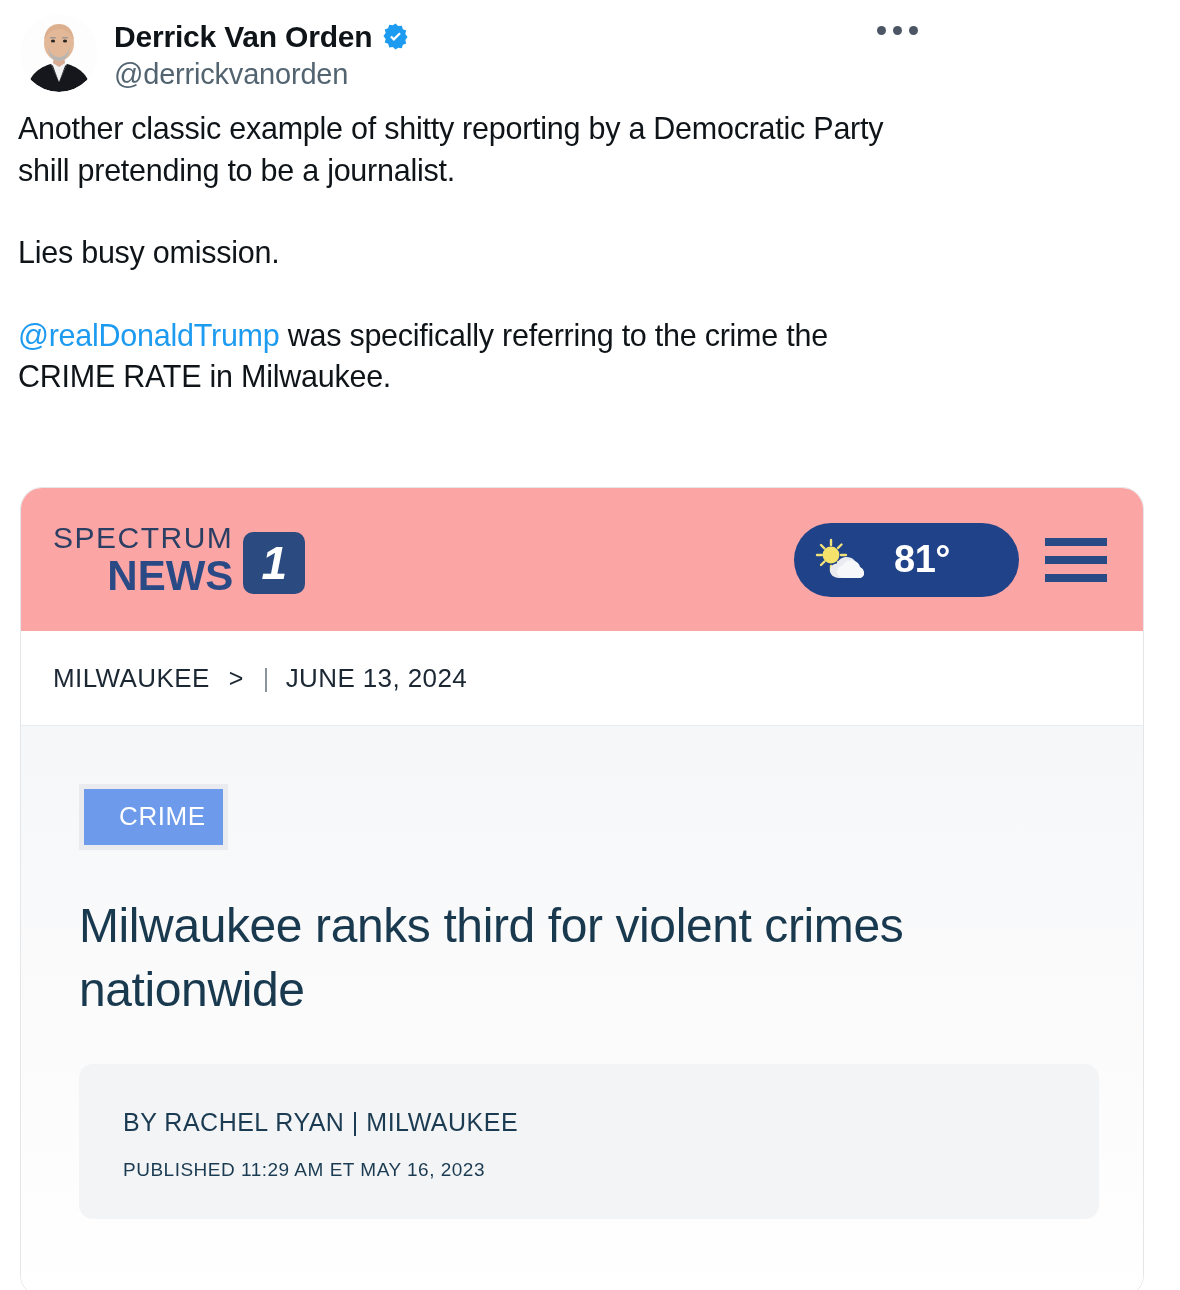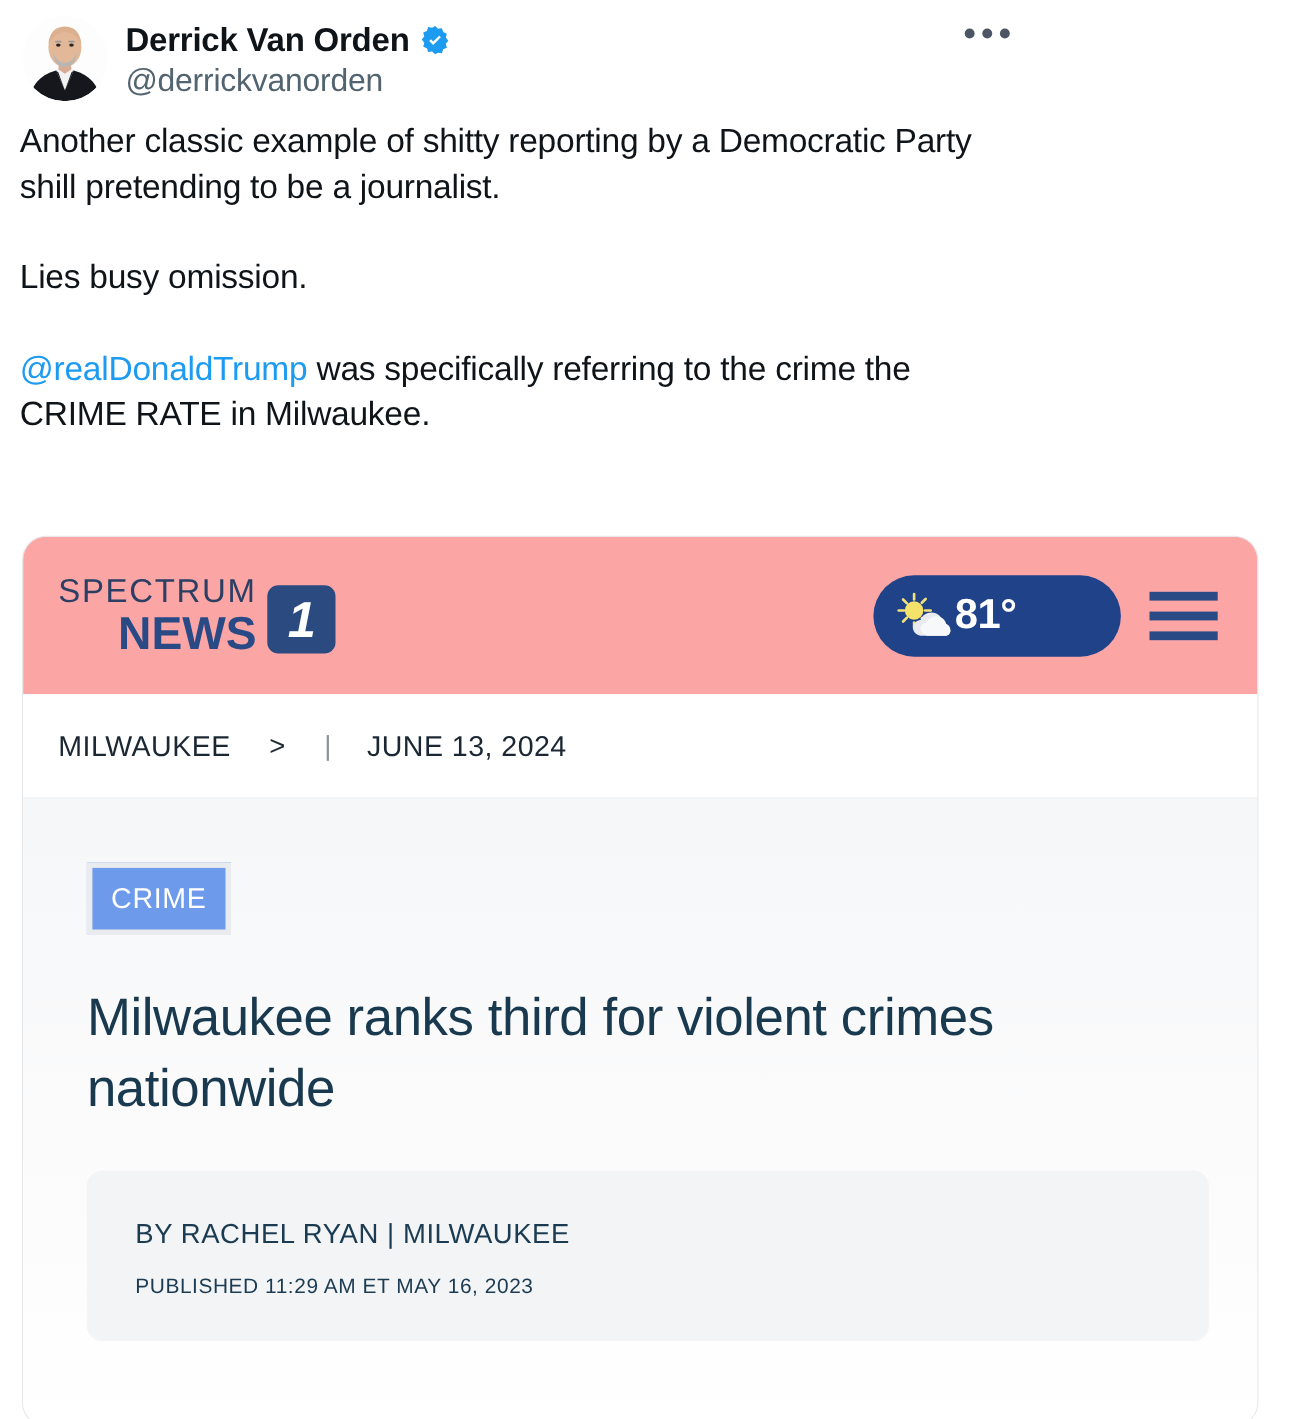--- a/index.html
+++ b/index.html
@@ -93,53 +93,53 @@
     background: #2a4a80; margin-left: 10px; margin-top: 6px;
     display: flex; align-items: center; justify-content: center;
     color: #fff; font-size: 46px; font-weight: bold; font-style: italic;
     line-height: 1;
   }
 
   .topbar-right { display: flex; align-items: center; gap: 26px; }
   .weather-pill {
     background: #1f4288; border-radius: 40px;
     height: 74px; min-width: 225px;
-    display: flex; align-items: center; gap: 0;
+    display: flex; align-items: center; gap: 26px;
     padding: 0 26px 0 18px; cursor: pointer;
   }
   .weather-icon { width: 56px; height: 44px; display:block; }
   .weather-temp {
     color: #ffffff; font-size: 38px; font-weight: bold; letter-spacing: -0.5px;
   }
   .hamburger { display: flex; flex-direction: column; gap: 10px; cursor: pointer; }
   .hamburger i { display:block; width: 62px; height: 8px; background: #2a4a86; }
 
   
   .breadcrumb {
     height: 95px; display: flex; align-items: center;
-    padding: 0 32px; gap: 32px;
+    padding: 0 32px; gap: 16px;
     font-size: 26px; color: #1b2733; letter-spacing: 0.4px;
     background: #fff;
     border-bottom: 1px solid #e9ecef;
   }
   .crumb-city { cursor: pointer; }
   .crumb-chev { font-size: 25px; color:#1b2733; padding: 0 3px; }
   .crumb-sep { color: #8a949e; font-size: 25px; }
 
   
   .article {
     padding: 58px 58px 0 58px;
     background: linear-gradient(180deg,#f6f7f8 0%, #fbfbfc 55%, #ffffff 100%);
     height: 572px;
   }
   .tag {
     display: inline-block;
     background: #6d9aea; color: #ffffff;
     font-size: 26px; letter-spacing: 0.6px;
-    padding: 12px 17px 13px 17px;
+    padding: 12px 17px 13px 35px;
     border: 5px solid #e9ebee;
     cursor: pointer;
   }
   .headline {
     margin-top: 44px;
     font-size: 48px; line-height: 1.33; color: #19394f;
     letter-spacing: -0.4px; max-width: 960px;
     font-weight: normal;
   }
   .byline-box {

